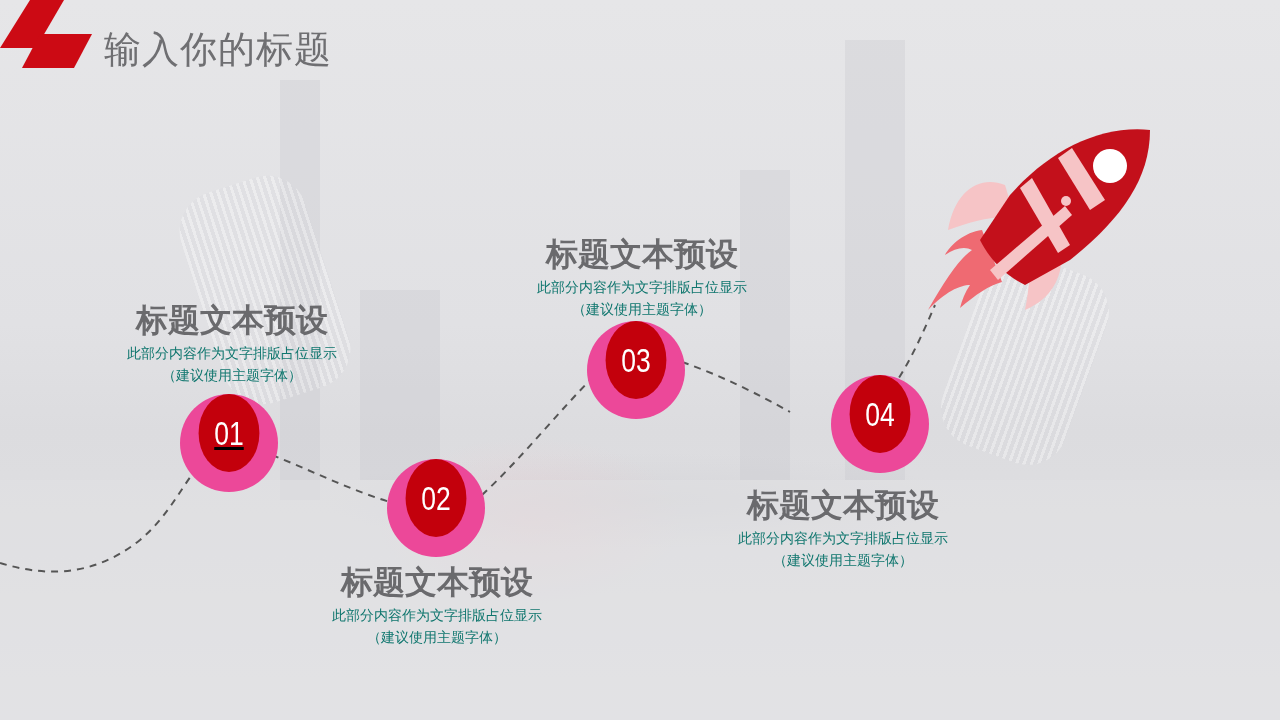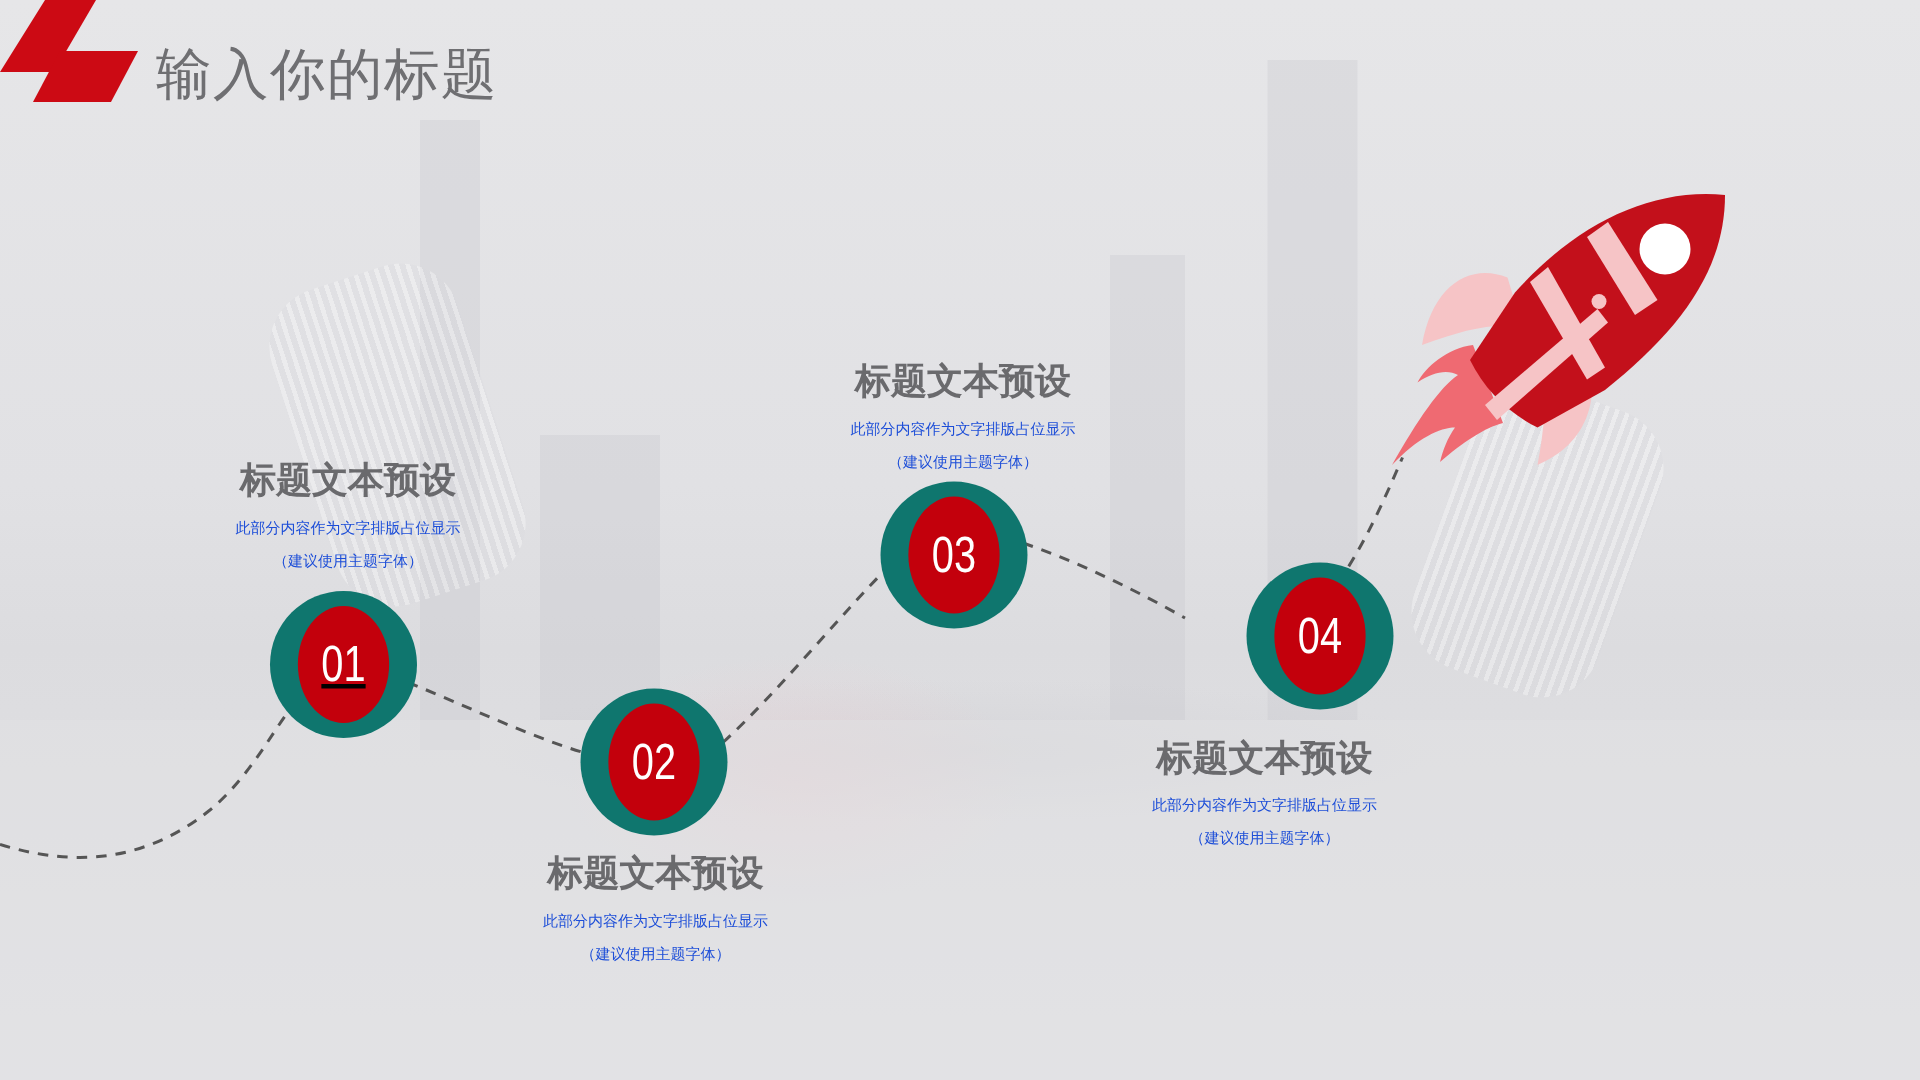--- a/index.html
+++ b/index.html
@@ -24,34 +24,34 @@
     opacity: 0.6;
   }
   .logo { position: absolute; left: 0; top: 0; width: 96px; height: 72px; }
   .page-title {
     position: absolute; left: 104px; top: 26px;
     font-size: 37px; color: #6f6f72; letter-spacing: 1px; line-height: 48px;
   }
   .path-svg { position: absolute; left: 0; top: 0; }
   .step-circle {
     position: absolute; width: 98px; height: 98px; border-radius: 50%;
-    background: #0f766e; display: flex; align-items: center; justify-content: center;
+    background: #ec4899; display: flex; align-items: flex-start; justify-content: center;
   }
   .step-circle .inner {
     width: 78px; height: 78px; border-radius: 50%; background: #c3000c;
     display: flex; align-items: center; justify-content: center;
     color: #ffffff; font-family: "Liberation Sans", sans-serif; font-size: 34px;
     transform: scaleX(0.78); letter-spacing: 0;
   }
   .block { position: absolute; width: 280px; text-align: center; }
   .block .title {
-    font-size: 24px; color: #6a6a6d; font-weight: bold; line-height: 32px;
+    font-size: 32px; color: #6a6a6d; font-weight: bold; line-height: 32px;
   }
   .block .desc {
-    font-size: 10px; color: #1d4ed8; line-height: 22px; margin-top: 6px;
+    font-size: 14px; color: #0f766e; line-height: 22px; margin-top: 6px;
   }
   .rocket { position: absolute; left: 920px; top: 120px; width: 240px; height: 210px; }
 </style>
 </head>
 <body>
 
 <div class="bg">
   <div class="bg-building" style="left:280px;top:80px;width:40px;height:420px;"></div>
   <div class="bg-building" style="left:845px;top:40px;width:60px;height:440px;"></div>
   <div class="bg-building" style="left:740px;top:170px;width:50px;height:310px;"></div>

